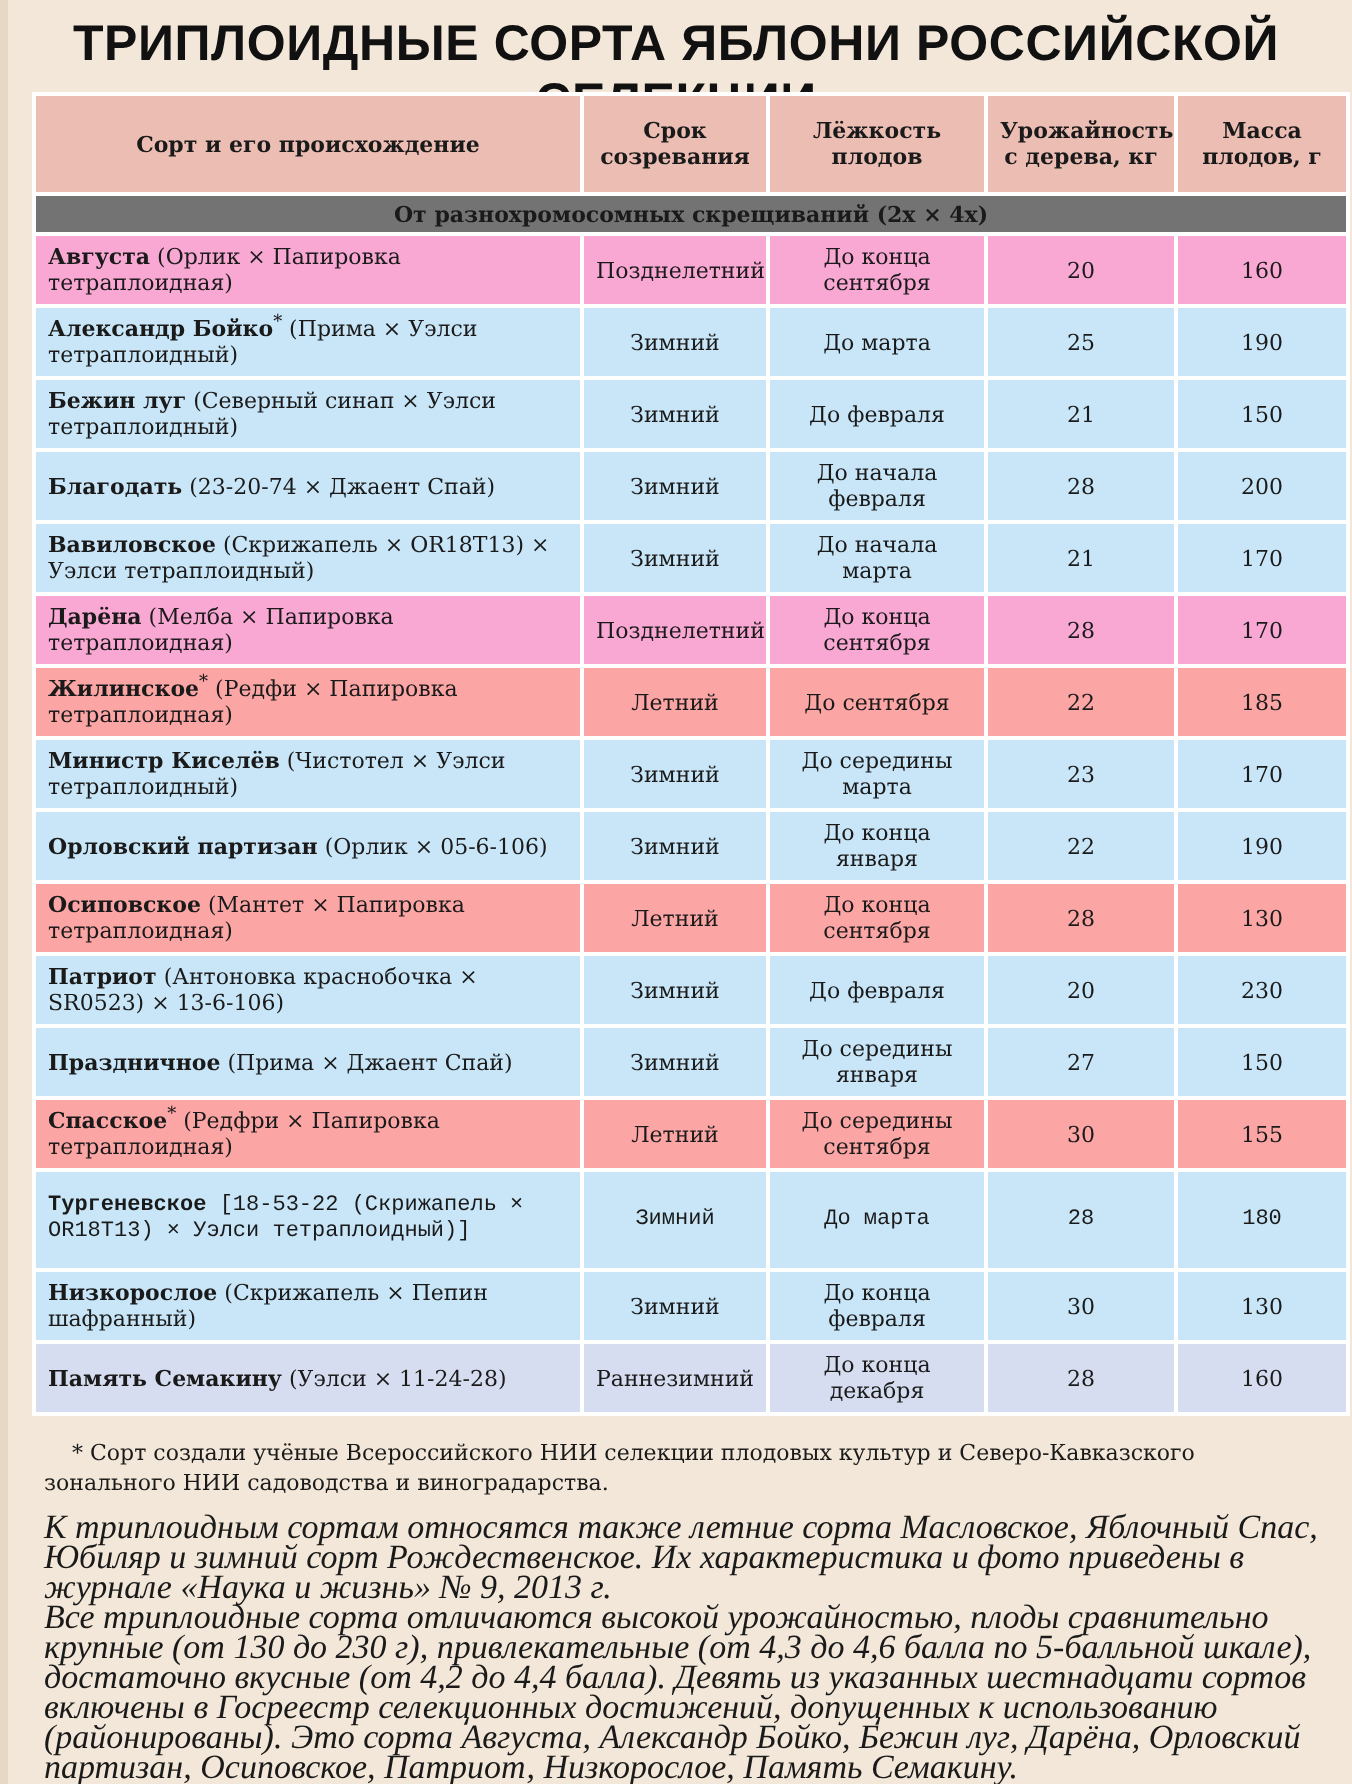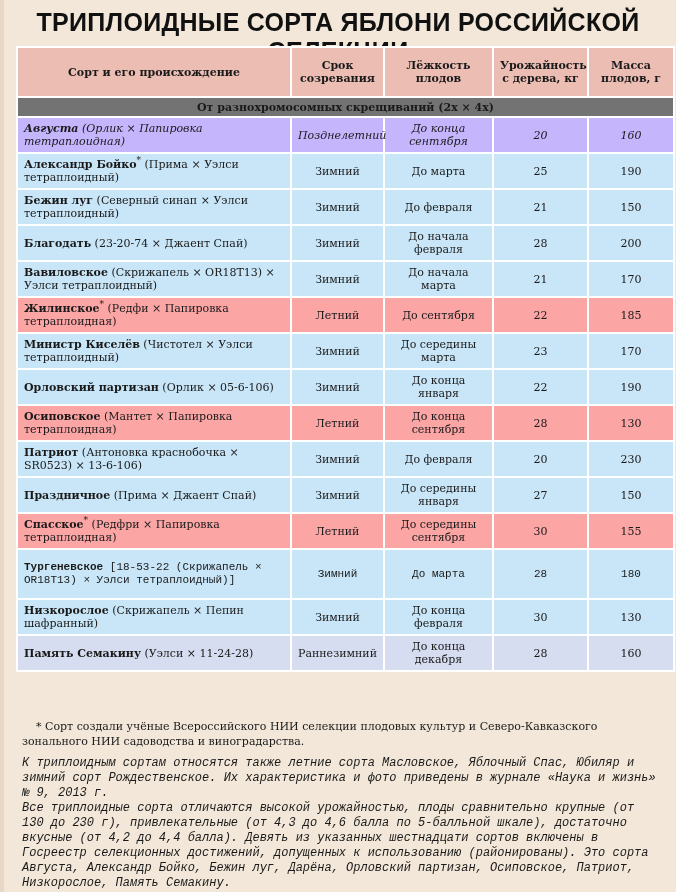--- a/index.html
+++ b/index.html
@@ -29,33 +29,33 @@
       padding: 2px 6px;
       vertical-align: middle;
     }
     th {
       background: #ebbdb3; font-weight: bold; text-align: center; height: 44px;
     }
     .sec td { background: #737373; font-weight: bold; text-align: center; height: 16px; padding: 1px 6px; }
     td.c { text-align: center; }
     td.name { text-align: left; }
     td.name b { font-weight: bold; }
-    tr.yellow td { background: #c4b5fd; font-style: italic; }
+    tr.yellow td { background: #f9a8d4; }
     tr.blue td { background: #c8e6f8; }
     tr.green td { background: #fca5a5; }
     tr.lav td { background: #d7ddf0; margin-top: 45px; }
     tr.r2 td { height: 30px; }
     tr.r3 td { height: 44px; font-family: Liberation Mono, monospace; }
     .star { font-size: 9px; vertical-align: super; line-height: 0; }
     .notes {
       position: absolute; left: 22px; top: 719px; width: 640px;
       font-size: 11.3px; line-height: 15px;
     }
     .footnote { text-indent: 14px; margin: 0 0 7px 0; font-family: "DejaVu Serif", serif; font-size: 11px; }
-    .italic { font-style: italic; margin: 0; font-family: Liberation Mono, monospace; font-size: 12px; }
+    .italic { font-style: italic; margin: 0; font-family: Liberation Serif, serif; font-size: 17px; }
   </style>
 </head>
 <body>
 
 <div class="edge"></div>
 <h1>ТРИПЛОИДНЫЕ СОРТА ЯБЛОНИ РОССИЙСКОЙ СЕЛЕКЦИИ</h1>
 
 <table>
   <colgroup>
     <col style="width:274px">
@@ -105,20 +105,27 @@
         <td class="c">28</td>
         <td class="c">200</td>
       </tr>
       <tr class="blue r2">
         <td class="name"><b>Вавиловское</b><span class="star"></span><span> (Скрижапель × OR18T13) × Уэлси тетраплоидный)</span></td>
         <td class="c">Зимний</td>
         <td class="c">До начала марта</td>
         <td class="c">21</td>
         <td class="c">170</td>
       </tr>
+      <tr class="yellow r2">
+        <td class="name"><b>Дарёна</b><span class="star"></span><span> (Мелба × Папировка тетраплоидная)</span></td>
+        <td class="c">Позднелетний</td>
+        <td class="c">До конца сентября</td>
+        <td class="c">28</td>
+        <td class="c">170</td>
+      </tr>
       <tr class="green r2">
         <td class="name"><b>Жилинское</b><span class="star">*</span><span> (Редфи × Папировка тетраплоидная)</span></td>
         <td class="c">Летний</td>
         <td class="c">До сентября</td>
         <td class="c">22</td>
         <td class="c">185</td>
       </tr>
       <tr class="blue r2">
         <td class="name"><b>Министр Киселёв</b><span class="star"></span><span> (Чистотел × Уэлси тетраплоидный)</span></td>
         <td class="c">Зимний</td>

